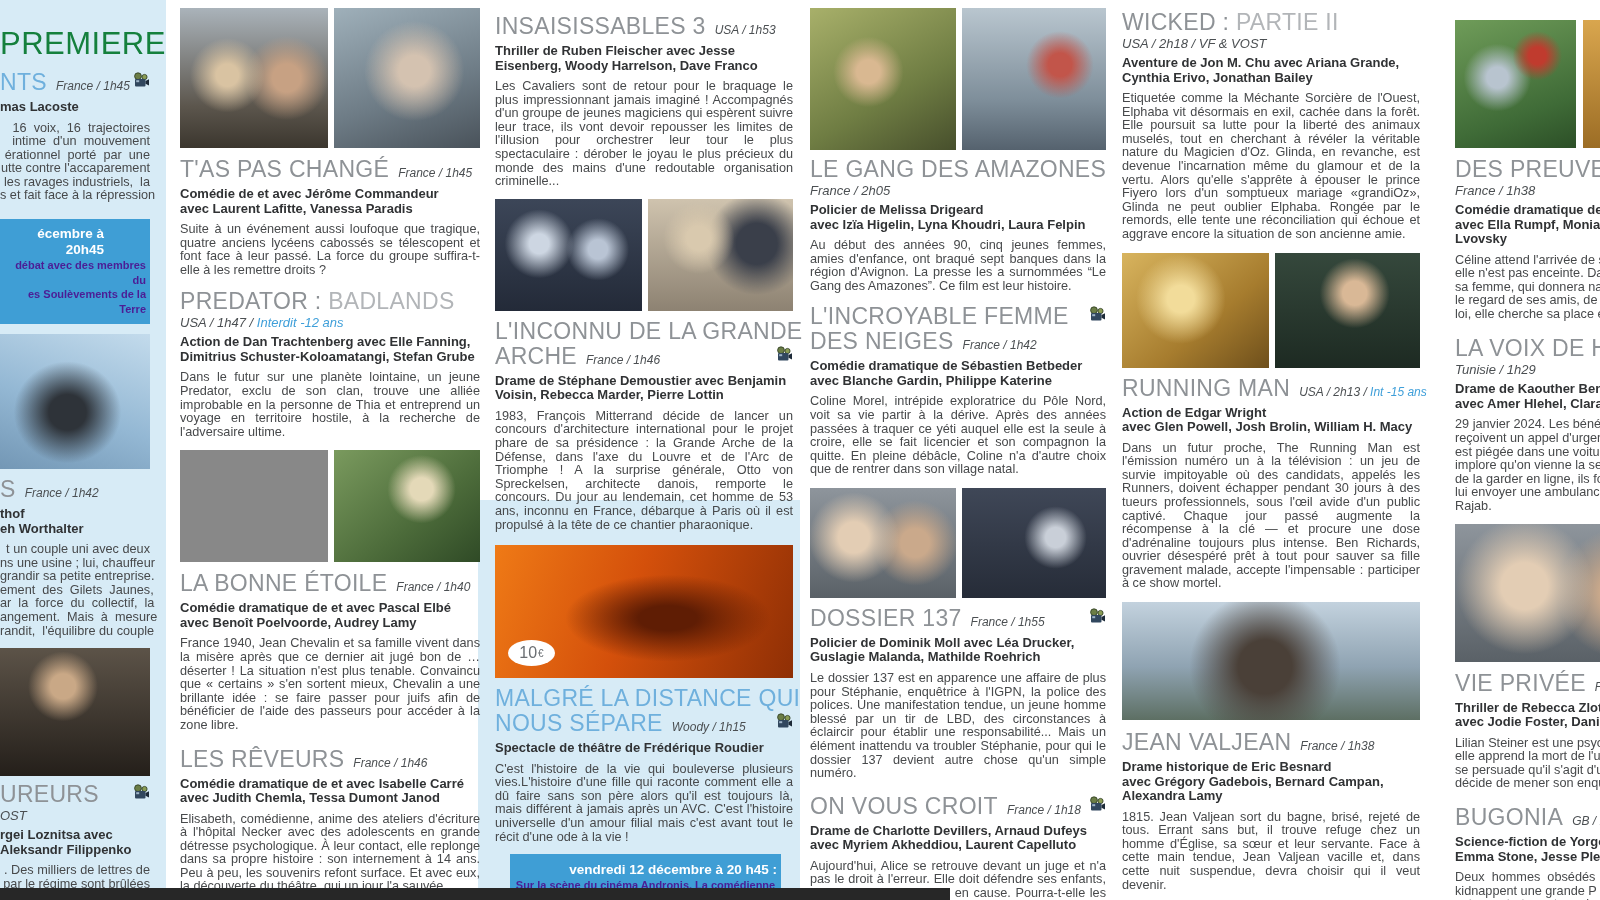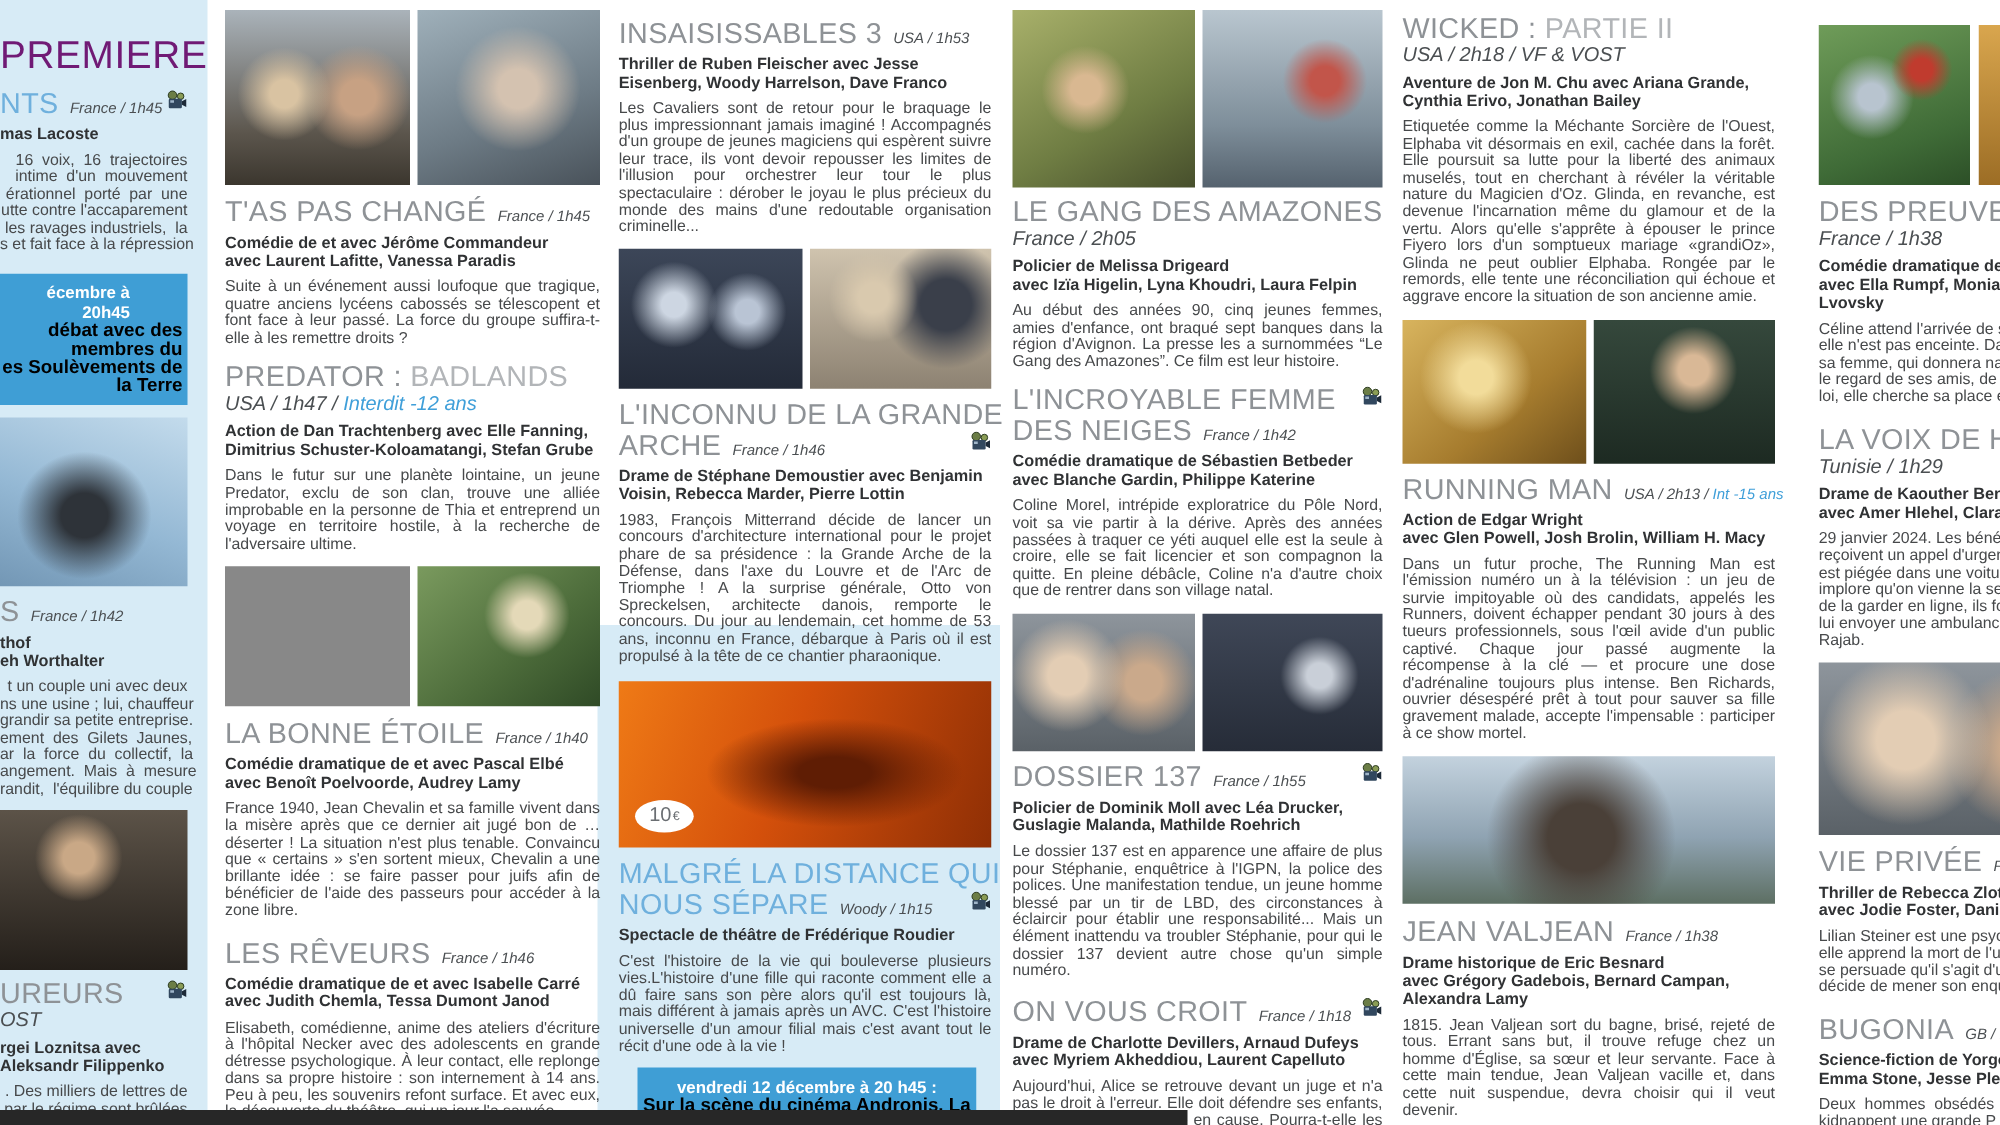--- a/index.html
+++ b/index.html
@@ -5,34 +5,34 @@
   html,body{margin:0;padding:0;}
   body{width:1600px;height:900px;position:relative;overflow:hidden;background:#ffffff;
        font-family:"Liberation Sans", sans-serif;color:#47494b;}
   .col{position:absolute;top:0;}
   .bgpanel{position:absolute;background:#d7ebf6;}
   .trow{display:flex;align-items:baseline;white-space:nowrap;}
   .title{font-size:23px;color:#8e9296;letter-spacing:.3px;line-height:25px;}
   .title .lite{color:#b2b5b8;}
   .title-blue{color:#6fb0dd;}
   .meta{font-size:12px;font-style:italic;color:#4b4f52;margin-left:9px;}
-  .meta-line{font-size:16px;font-style:italic;color:#4b4f52;margin-top:1px;}
+  .meta-line{font-size:13px;font-style:italic;color:#4b4f52;margin-top:1px;}
   .mblue{color:#3f9fd9;}
   .credits{font-size:13px;font-weight:bold;color:#303234;line-height:14.5px;margin-top:5px;white-space:pre-line;}
   .syn{font-size:12.7px;color:#47494b;line-height:13.6px;text-align:justify;margin-top:7px;}
   .frag{font-size:12.7px;color:#47494b;line-height:13.6px;margin-top:7px;white-space:pre;}
   .fragR{text-align:right;}
   .ph{background:#888;padding-left:32px;}
   .phrow{display:flex;gap:6px;}
   .cam{margin-left:auto;align-self:center;flex:0 0 auto;}
   .sec{margin-top:12px;}
   
   .bbox{background:#3f9ed5;text-align:center;font-weight:bold;}
-  .bbox .l1{color:#ffffff;font-size:13.5px;line-height:16px;}
-  .bbox .l2{color:#000000;font-size:15px;line-height:14.5px;white-space:pre-line;}
+  .bbox .l1{color:#ffffff;font-size:13.5px;line-height:16px;text-align:right;}
+  .bbox .l2{color:#4c1d95;font-size:11px;line-height:14.5px;white-space:pre-line;}
   
   .p-car{background:radial-gradient(circle at 32% 48%,#d9c3a2 9%,rgba(0,0,0,0) 30%),radial-gradient(circle at 72% 50%,#c7a183 11%,rgba(0,0,0,0) 33%),linear-gradient(180deg,#aab3ba,#5c564d 70%,#3b362e);}
   .p-blonde{background:radial-gradient(circle at 55% 45%,#d4c2b0 14%,rgba(0,0,0,0) 45%),linear-gradient(160deg,#9fb0ba,#6d7b85 60%,#49525a);}
   .p-horse{background:radial-gradient(circle at 60% 40%,#e8c089 12%,rgba(0,0,0,0) 40%),linear-gradient(135deg,#caa06a,#8a5f38 65%,#4e3categorie) ,linear-gradient(135deg,#caa06a,#8a5f38 65%,#4e351f);}
   .p-green{background:radial-gradient(circle at 60% 35%,#e4d9b8 10%,rgba(0,0,0,0) 30%),linear-gradient(140deg,#7a9a5e,#4c6b3a 60%,#2f4a26);}
   .p-night{background:radial-gradient(circle at 30% 40%,#cdd6e2 8%,rgba(0,0,0,0) 28%),radial-gradient(circle at 70% 45%,#b9c4d4 8%,rgba(0,0,0,0) 26%),linear-gradient(180deg,#3c4658,#232a38);}
   .p-men{background:radial-gradient(circle at 35% 35%,#d9c9ae 10%,rgba(0,0,0,0) 30%),radial-gradient(circle at 75% 40%,#3a3f4a 16%,rgba(0,0,0,0) 40%),linear-gradient(180deg,#cfc3ae,#8d8272);}
   .p-orange{background:radial-gradient(ellipse at 58% 55%,#5f1d04 12%,rgba(0,0,0,0) 42%),linear-gradient(110deg,#ef7a16,#d4500b 45%,#8f2f05);}
   .p-amaz{background:radial-gradient(circle at 40% 45%,#d9b891 10%,rgba(0,0,0,0) 30%),linear-gradient(150deg,#a8b06a,#6f7d43 60%,#474f2c);}
   .p-winter{background:radial-gradient(circle at 68% 40%,#c2554a 9%,rgba(0,0,0,0) 26%),linear-gradient(180deg,#b9c6cf,#7e8e9a 65%,#55626e);}
@@ -42,21 +42,21 @@
   .p-man{background:radial-gradient(circle at 55% 35%,#d9b896 11%,rgba(0,0,0,0) 32%),linear-gradient(180deg,#35483c,#1d2a22);}
   .p-vista{background:radial-gradient(circle at 48% 55%,#4a4038 16%,rgba(0,0,0,0) 45%),linear-gradient(180deg,#c3d2de,#8fa3b2 55%,#5d6f63);}
   .p-walk{background:radial-gradient(circle at 68% 28%,#c03b2e 7%,rgba(0,0,0,0) 20%),radial-gradient(circle at 35% 45%,#b8c4cf 10%,rgba(0,0,0,0) 32%),linear-gradient(160deg,#6f9c59,#3f6b37 70%,#2c4f27);}
   .p-sniper{background:radial-gradient(ellipse at 45% 58%,#2e3339 16%,rgba(0,0,0,0) 46%),linear-gradient(200deg,#c3dbec,#94b8d4 55%,#7397b5);}
   .p-suit{background:radial-gradient(circle at 42% 30%,#c9a886 10%,rgba(0,0,0,0) 28%),linear-gradient(180deg,#5c5348,#241f1a);}
   .p-goldsliver{background:linear-gradient(180deg,#d9a64e,#9c6d25);}
   .badge{position:absolute;left:13px;bottom:12px;width:47px;height:26px;background:#fff;border-radius:50%;
          display:flex;align-items:center;justify-content:center;color:#6a6e72;font-size:16px;letter-spacing:0;}
   .badge sup{font-size:10px;margin-left:1px;}
   .darkbar{position:absolute;left:0;top:888px;width:950px;height:12px;background:#272727;}
-  .navy{font-size:31px;color:#701a75;letter-spacing:.5px;}
+  .navy{font-size:31px;color:#15803d;letter-spacing:.5px;}
 </style>
 </head>
 <body>
 
 <div class="bgpanel" style="left:0;top:0;width:166px;height:888px;"></div>
 <div class="bgpanel" style="left:478px;top:500px;width:322px;height:388px;"></div>
 
 <div class="col" style="left:0;width:150px;">
   <div class="navy" style="margin:26px 40px 0 0;text-align:right;">PREMIERE</div>
   <div class="sec" style="margin-top:8px;">

